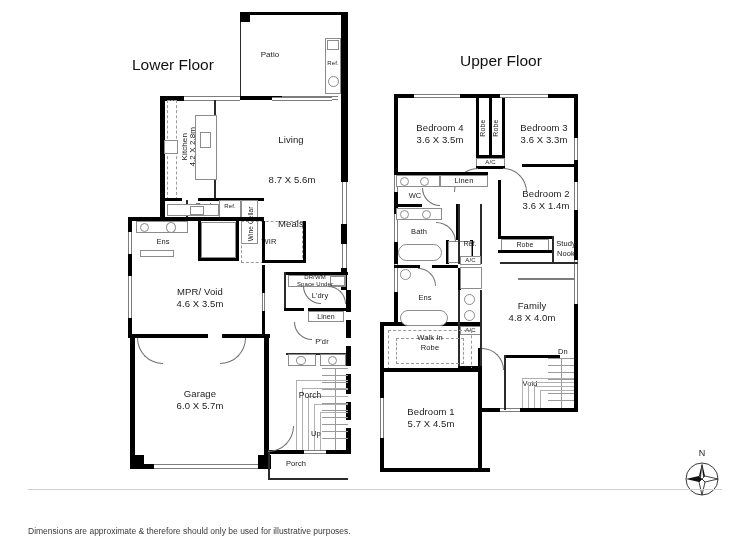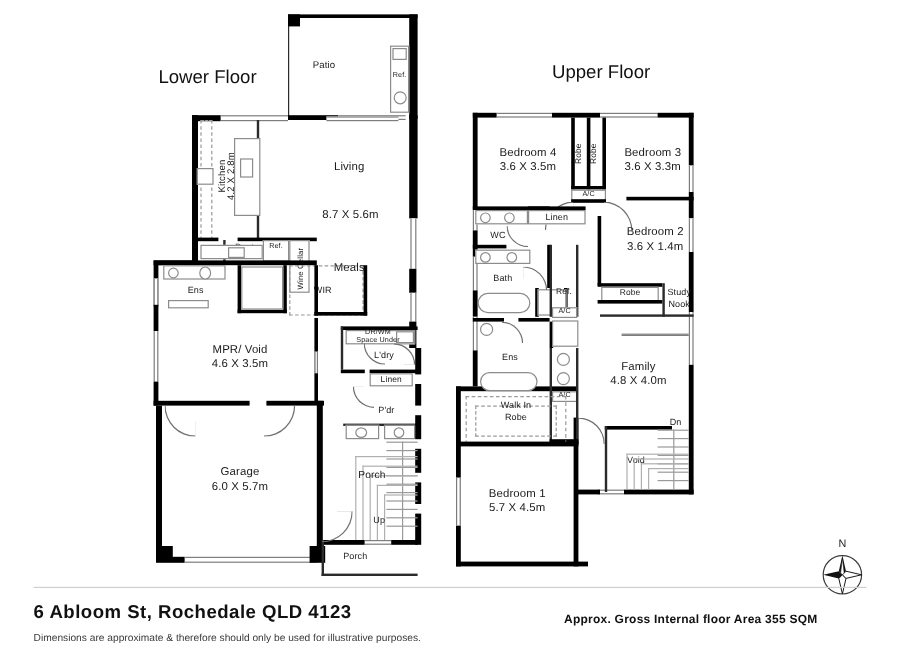--- a/index.html
+++ b/index.html
@@ -469,17 +469,15 @@
       <circle cx="20" cy="20" r="16" fill="#ffffff" stroke="#3a3a3a" stroke-width="1"></circle>
       <polygon points="20,4 23,17 20,20 17,17" fill="#111111"></polygon>
       <polygon points="20,36 23,23 20,20 17,23" fill="#ffffff" stroke="#111111" stroke-width="0.8"></polygon>
       <polygon points="4,20 17,23 20,20 17,17" fill="#111111"></polygon>
       <polygon points="36,20 23,23 20,20 23,17" fill="#ffffff" stroke="#111111" stroke-width="0.8"></polygon>
       <polygon points="20,6 21.5,18.5 20,20 18.5,18.5" fill="#ffffff" stroke="#111111" stroke-width="0.5"></polygon>
     </svg>
   </div>
 
   <div class="footer-rule"></div>
-  <div id="addr">6 Abloom St, Rochedale QLD 4123</div>
   <div id="disclaimer">Dimensions are approximate &amp; therefore should only be used for illustrative purposes.</div>
-  <div id="area-note">Approx. Gross Internal floor Area 355 SQM</div>
 
 </div>
 
 </body></html>

